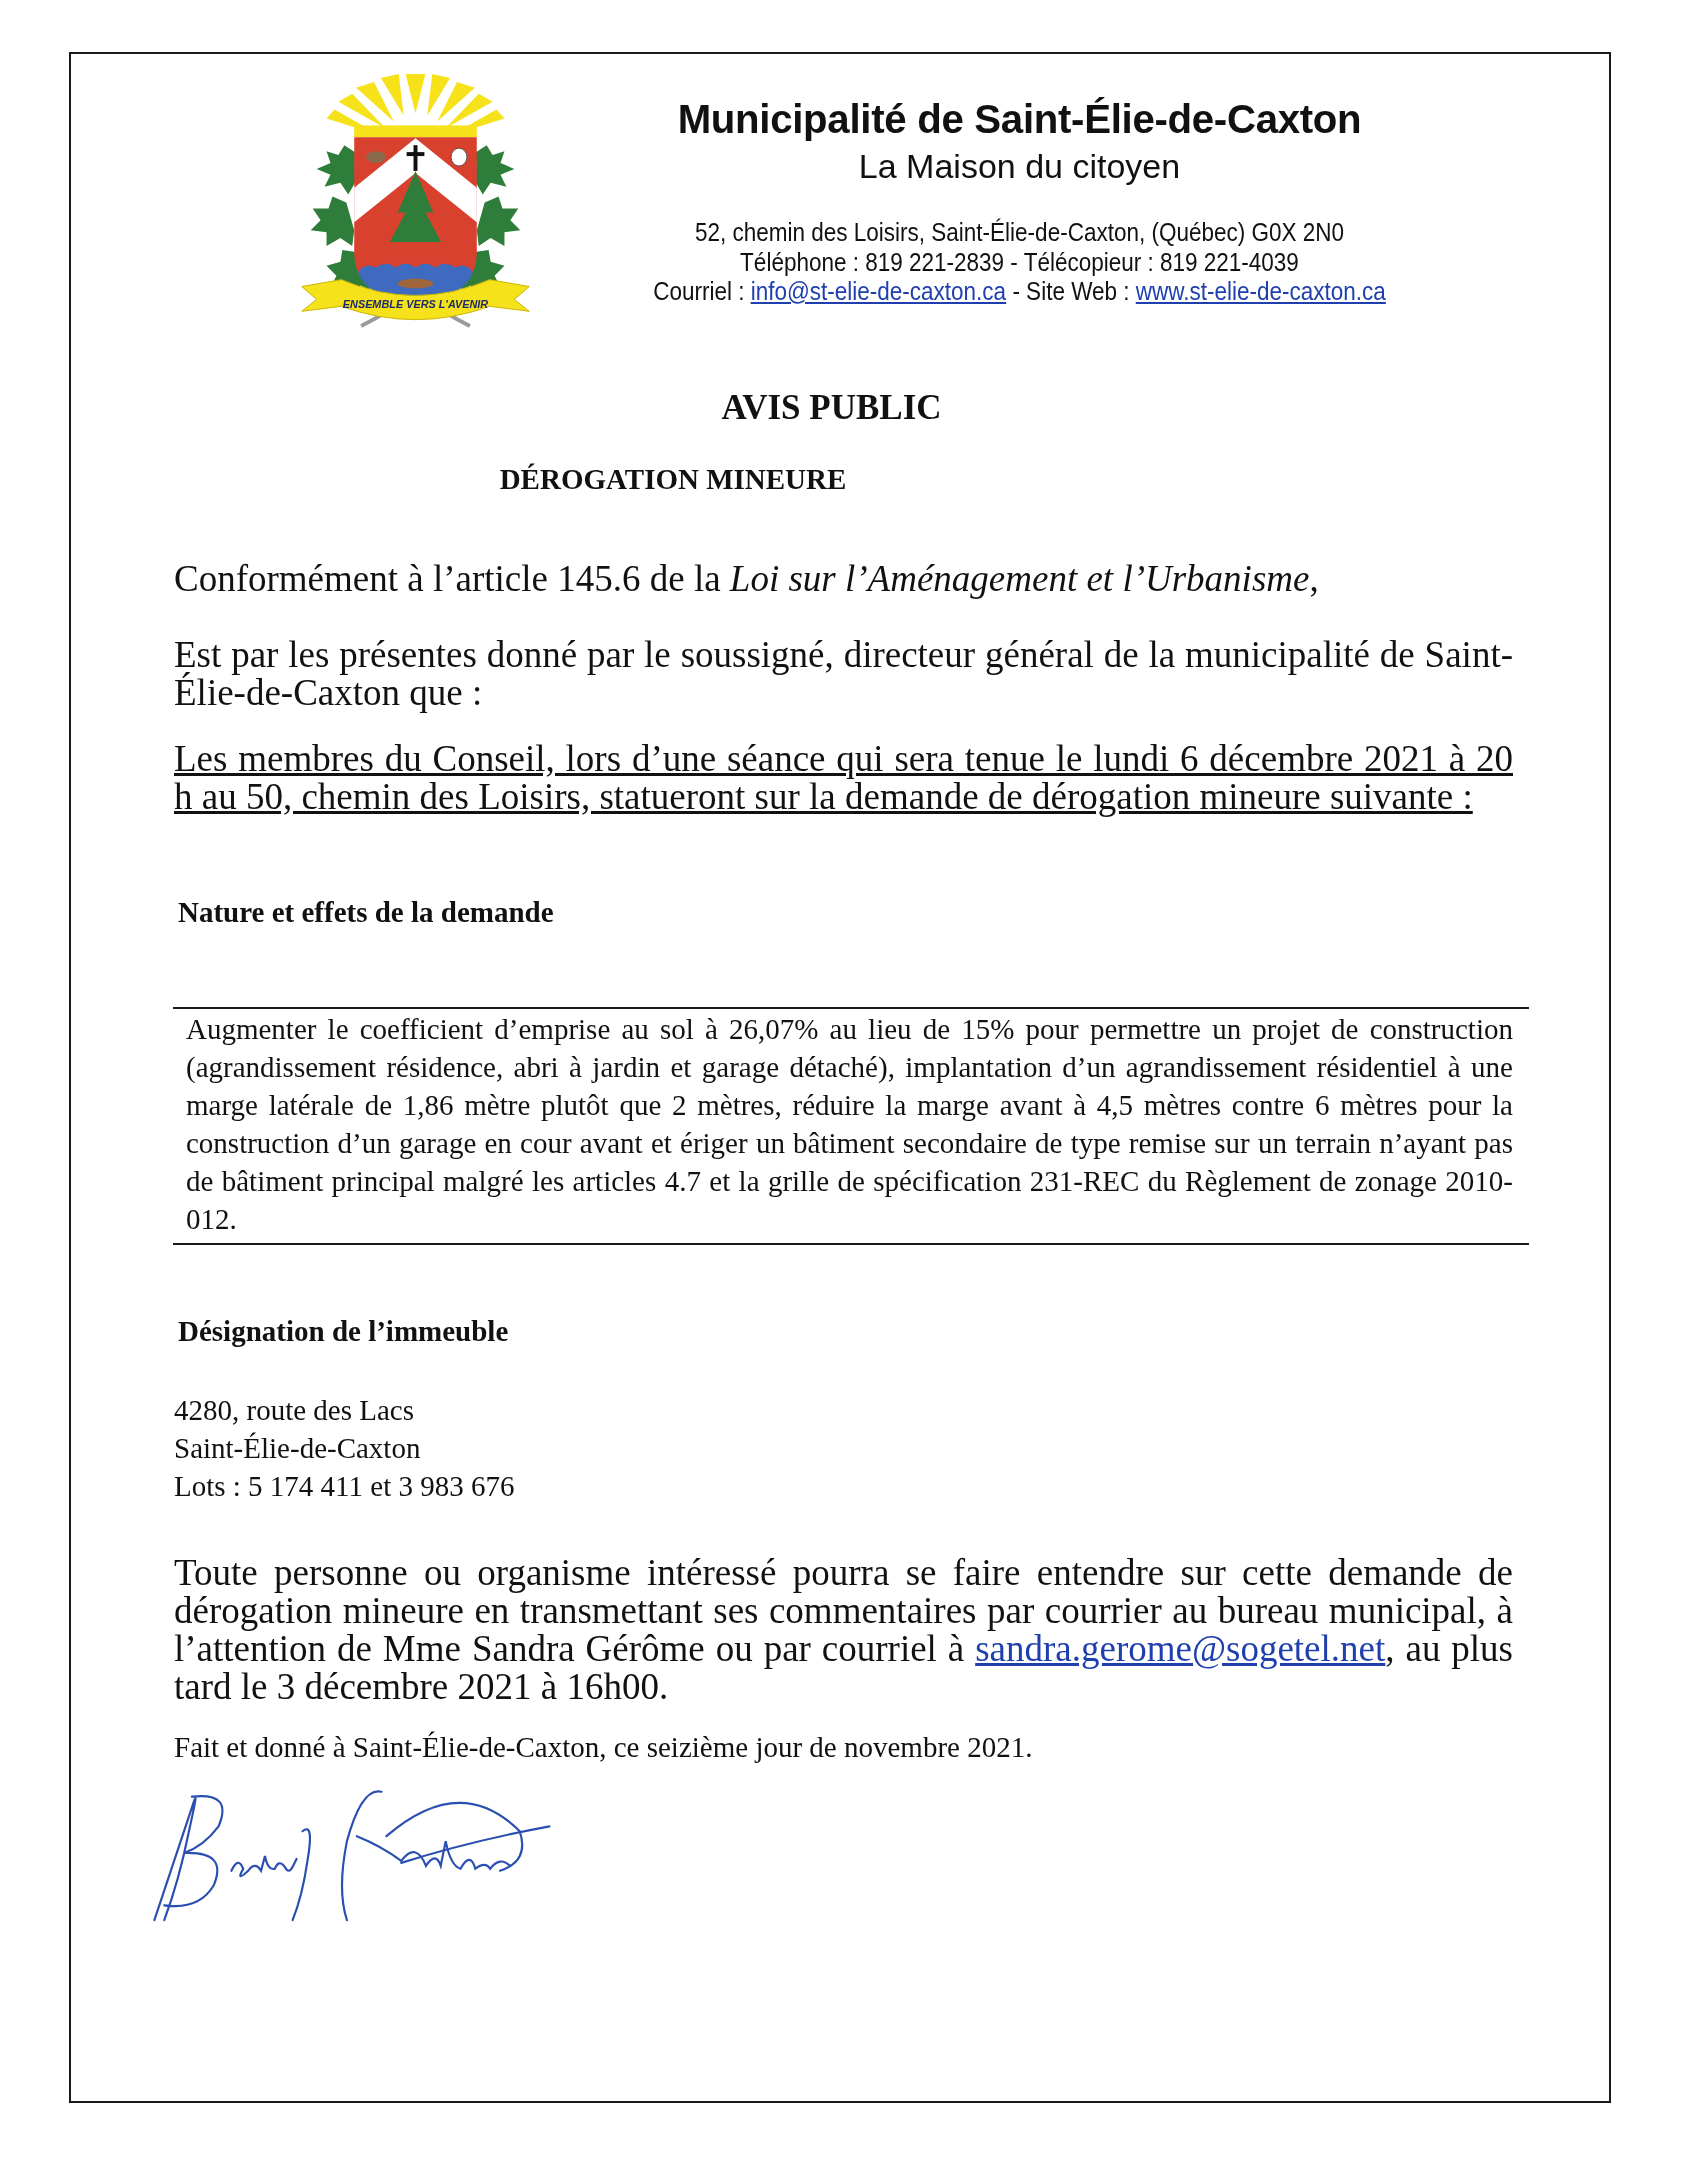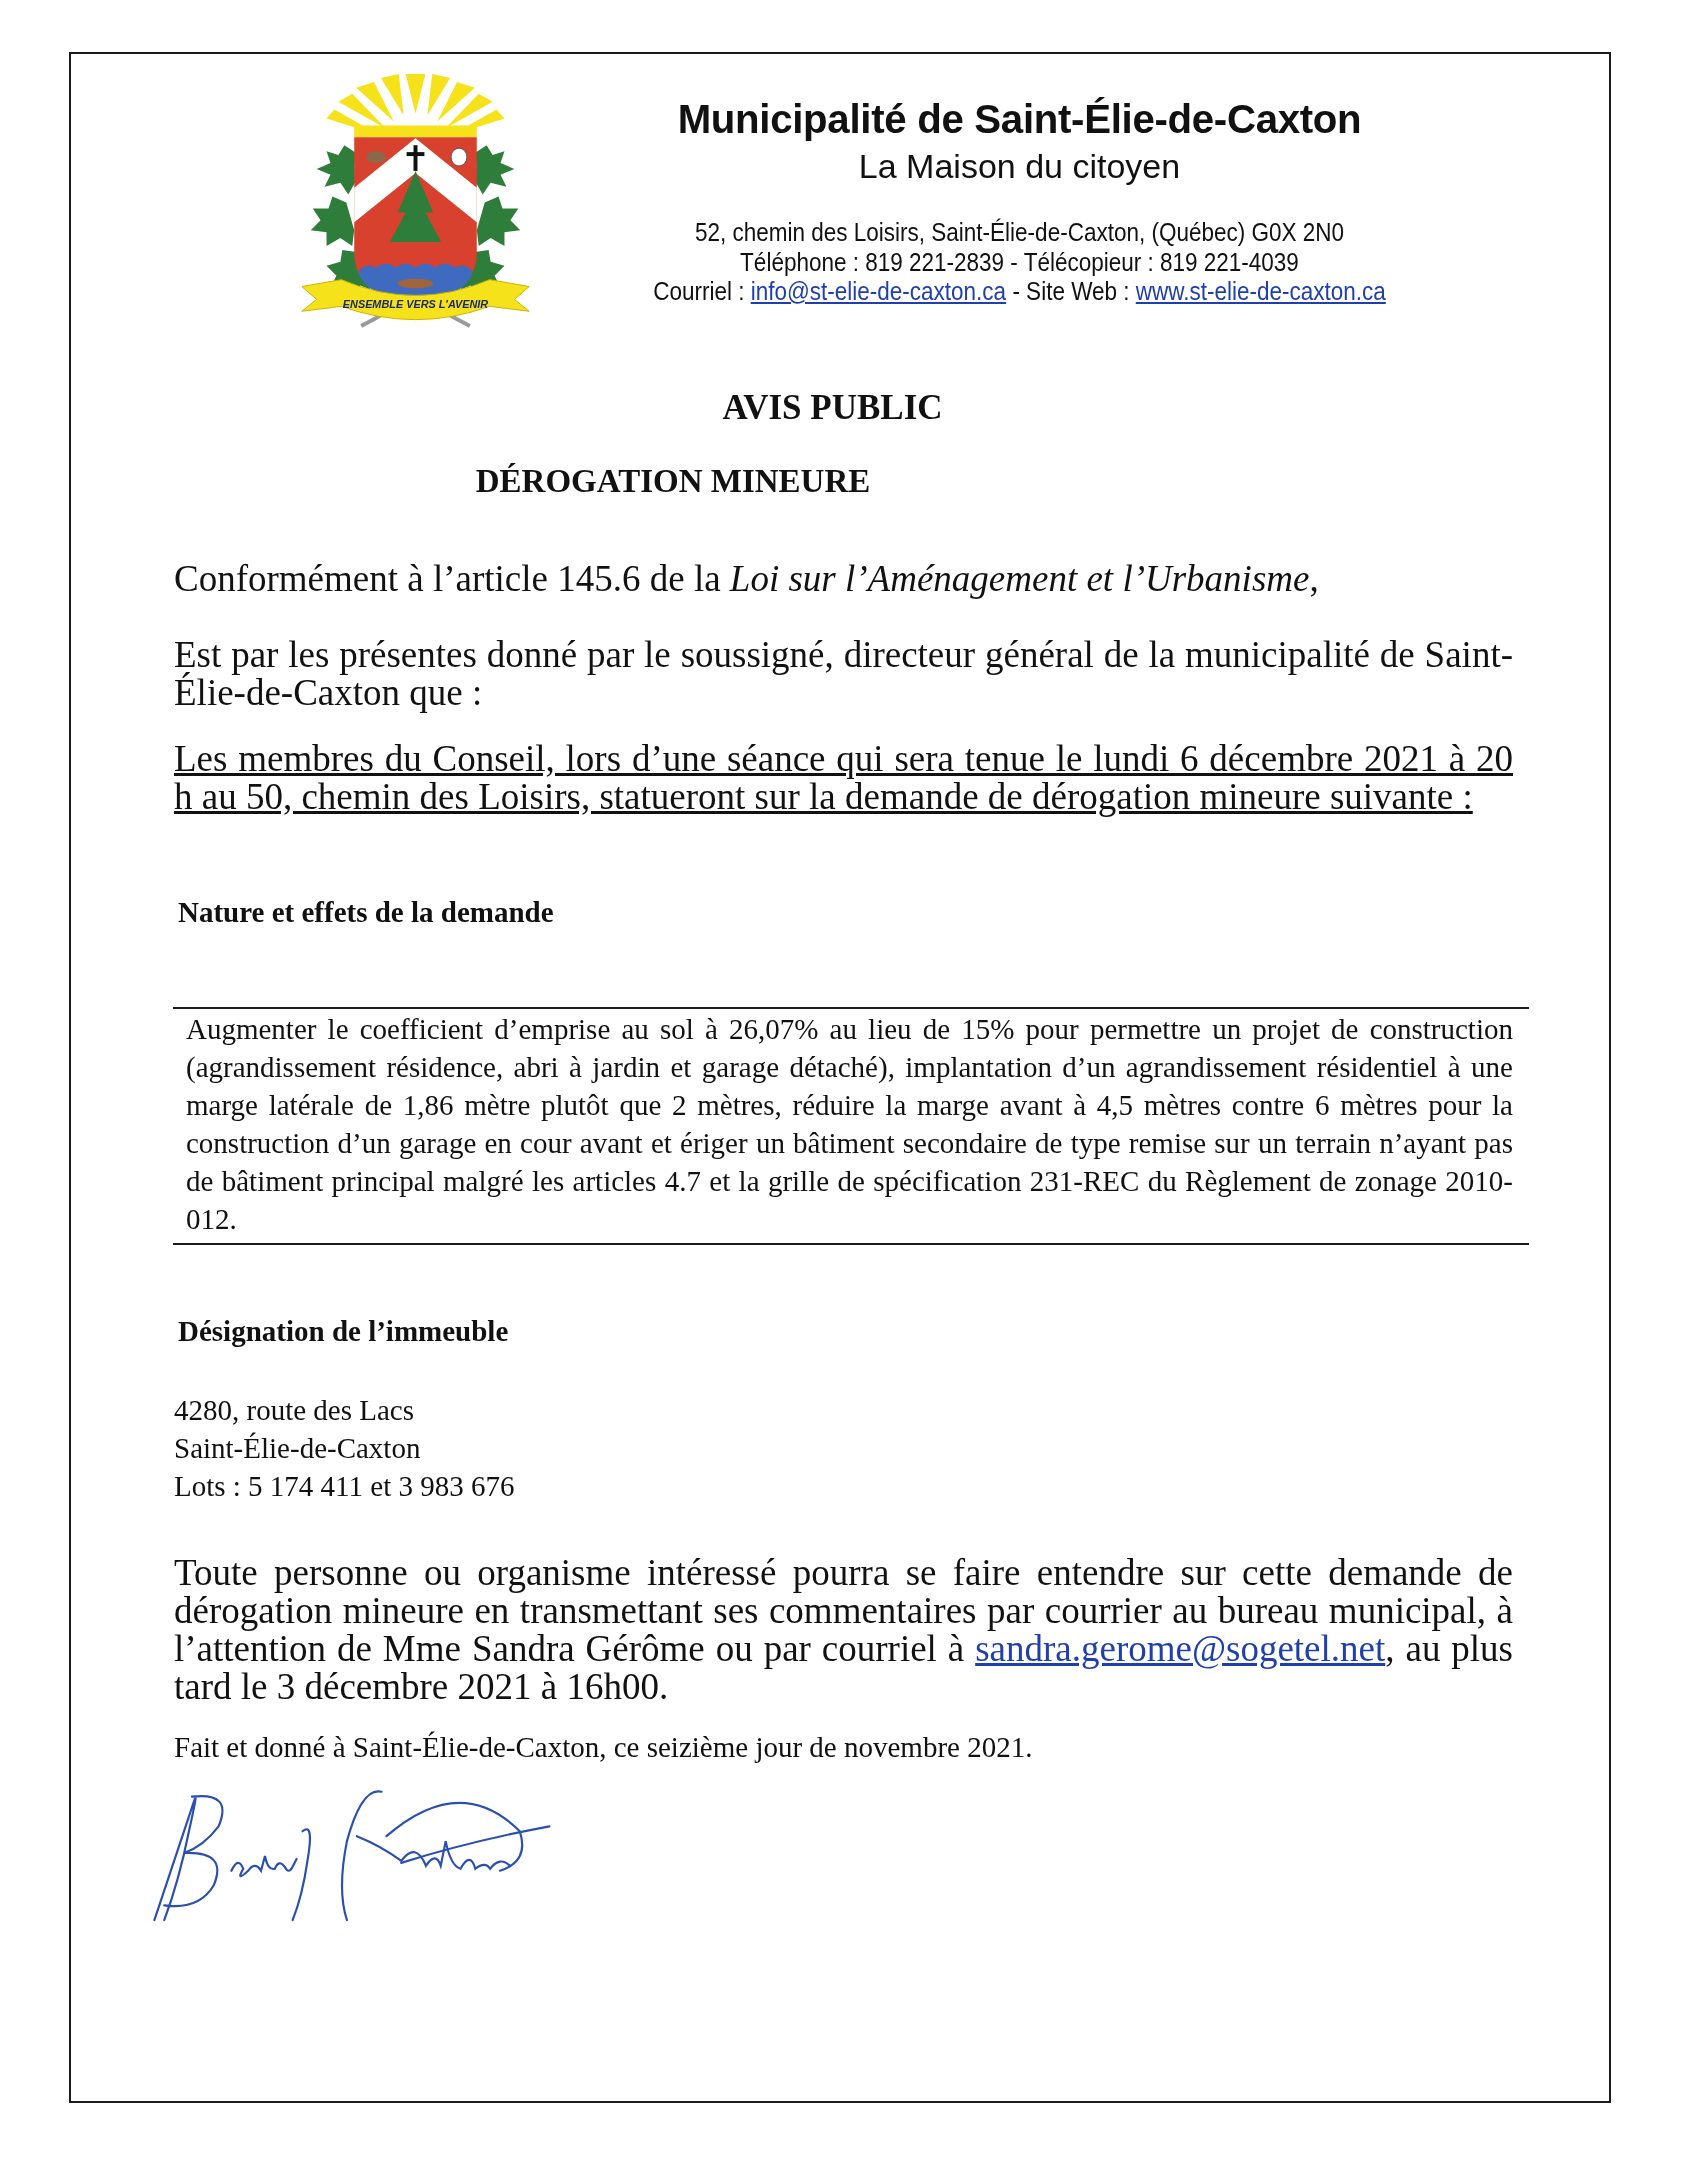--- a/index.html
+++ b/index.html
@@ -15,22 +15,22 @@
 
     .hdr { position: absolute; left: 594px; width: 851px; text-align: center; }
     .hdr-title { top: 96px; font-size: 41px; font-weight: bold; letter-spacing: -0.3px; transform: scaleX(0.98); }
     .hdr-sub { top: 147px; font-size: 34px; }
     .hdr-line { font-size: 25px; transform: scaleX(0.9); white-space: nowrap; }
     .hdr-addr { top: 218px; }
     .hdr-tel { top: 248px; }
     .hdr-mail { top: 277px; }
     a.link { color: #1f3fae; text-decoration: underline; }
 
-    .title1 { position: absolute; left: 16px; width: 1633px; text-align: center; top: 388px; font-size: 35px; font-weight: bold; }
-    .title2 { position: absolute; left: 0; width: 1346px; text-align: center; top: 463px; font-size: 33px; font-weight: bold; }
+    .title1 { position: absolute; left: 0; width: 1633px; text-align: center; top: 388px; font-size: 35px; font-weight: bold; padding-left: 15px; }
+    .title2 { position: absolute; left: 0; width: 1346px; text-align: center; top: 463px; font-size: 29px; font-weight: bold; }
 
     .p { position: absolute; left: 174px; width: 1339px; font-size: 37px; line-height: 38px; text-align: justify; }
     .p i { font-style: italic; }
     .h { position: absolute; left: 178px; font-size: 29px; font-weight: bold; }
 
     .rule { position: absolute; left: 173px; width: 1356px; height: 0; border-top: 2px solid #1a1a1a; }
     .boxed { position: absolute; left: 186px; width: 1327px; font-size: 29px; line-height: 38px; text-align: justify; text-align-last: left; }
 
     .lines { position: absolute; left: 174px; font-size: 29px; line-height: 38px; }
 

